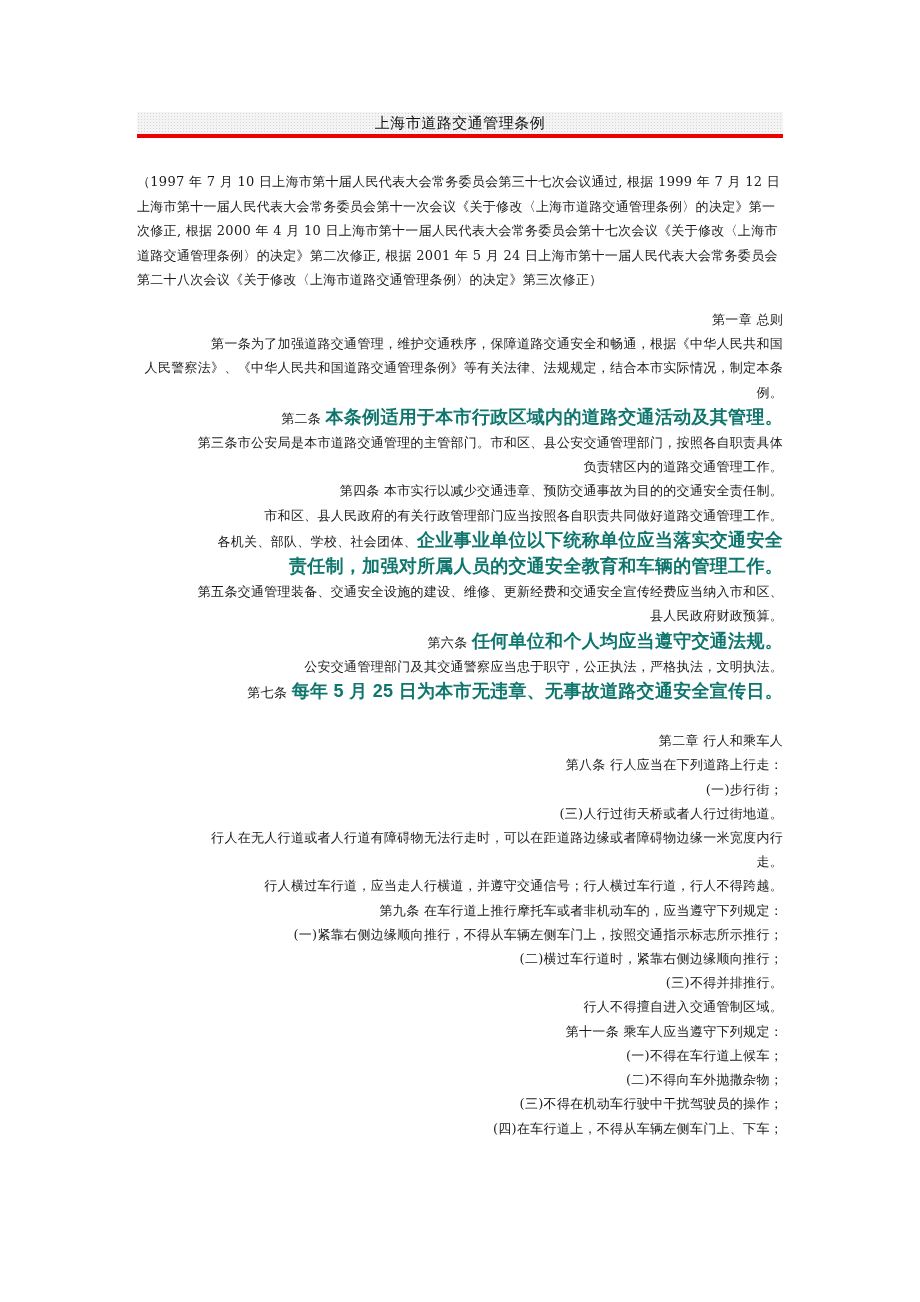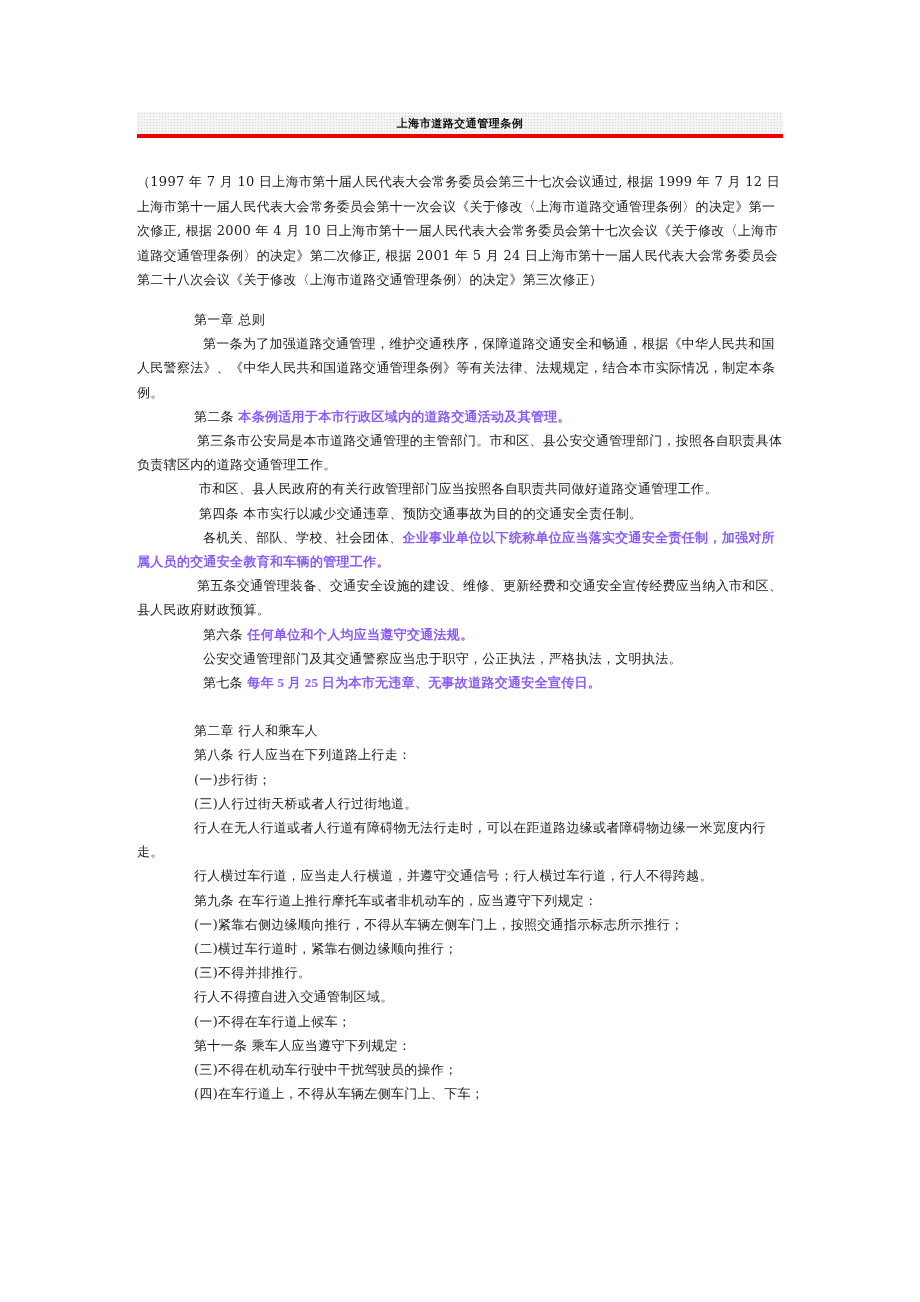--- a/index.html
+++ b/index.html
@@ -12,74 +12,75 @@
   .title-bar {
     position: absolute; top: 112px; left: 0; width: 646px; height: 22px;
     background-color: #f4f4f4;
     background-image: radial-gradient(#d6d6d6 0.6px, transparent 0.7px);
     background-size: 3px 3px;
     border-bottom: 4px solid #ee0000;
     text-align: center;
   }
   .title-text {
     font-family: "DejaVu Sans", "Liberation Sans", sans-serif;
-    font-size: 11px; font-weight: bold; line-height: 22px; color: #111;
+    font-size: 15px; font-weight: normal; line-height: 22px; color: #111;
     letter-spacing: 0.5px;
   }
   .preamble {
     position: absolute; top: 152px; left: 0; width: 646px;
     font-size: 13px; line-height: 24.5px; letter-spacing: 0.3px; margin-top: 18px;
   }
   .body-text {
     position: absolute; top: 308px; left: 0; width: 646px;
     font-size: 13px; line-height: 24.2px; letter-spacing: 0.3px;
   }
-  .p { margin: 0; }
+  .p { margin: 0; text-align: right; }
   .ind1 { text-indent: 66px; }
   .ind2 { text-indent: 60px; }
   .ind-line { padding-left: 57px; }
-  .red { color: #8b5cf6; font-weight: bold; font-family: Liberation Serif, serif; font-size: 13px; }
+  .red { color: #0f766e; font-weight: bold; font-family: Liberation Sans, sans-serif; font-size: 18px; }
   .blank { height: 24px; }
 </style>
 </head>
 <body>
 
 <div class="page">
 
   <div class="title-bar">
     <span class="title-text">上海市道路交通管理条例</span>
   </div>
 
   <p class="preamble">（1997 年 7 月 10 日上海市第十届人民代表大会常务委员会第三十七次会议通过, 根据 1999 年 7 月 12 日上海市第十一届人民代表大会常务委员会第十一次会议《关于修改〈上海市道路交通管理条例〉的决定》第一次修正, 根据 2000 年 4 月 10 日上海市第十一届人民代表大会常务委员会第十七次会议《关于修改〈上海市道路交通管理条例〉的决定》第二次修正, 根据 2001 年 5 月 24 日上海市第十一届人民代表大会常务委员会第二十八次会议《关于修改〈上海市道路交通管理条例〉的决定》第三次修正）</p>
 
   <div class="body-text">
 
     <p class="p ind-line">第一章  总则</p>
     <p class="p ind1">第一条为了加强道路交通管理，维护交通秩序，保障道路交通安全和畅通，根据《中华人民共和国人民警察法》、《中华人民共和国道路交通管理条例》等有关法律、法规规定，结合本市实际情况，制定本条例。</p>
     <p class="p ind-line"><span>第二条 </span><span class="red">本条例适用于本市行政区域内的道路交通活动及其管理。</span></p>
     <p class="p ind2">第三条市公安局是本市道路交通管理的主管部门。市和区、县公安交通管理部门，按照各自职责具体负责辖区内的道路交通管理工作。</p>
+    <p class="p ind-line" style="padding-left:62px">第四条  本市实行以减少交通违章、预防交通事故为目的的交通安全责任制。</p>
     <p class="p ind-line" style="padding-left:62px">市和区、县人民政府的有关行政管理部门应当按照各自职责共同做好道路交通管理工作。</p>
-    <p class="p ind-line" style="padding-left:62px">第四条  本市实行以减少交通违章、预防交通事故为目的的交通安全责任制。</p>
     <p class="p ind1"><span>各机关、部队、学校、社会团体、</span><span class="red">企业事业单位以下统称单位应当落实交通安全责任制，加强对所属人员的交通安全教育和车辆的管理工作。</span></p>
     <p class="p ind2">第五条交通管理装备、交通安全设施的建设、维修、更新经费和交通安全宣传经费应当纳入市和区、县人民政府财政预算。</p>
     <p class="p ind-line" style="padding-left:66px"><span>第六条 </span><span class="red">任何单位和个人均应当遵守交通法规。</span></p>
     <p class="p ind-line" style="padding-left:66px">公安交通管理部门及其交通警察应当忠于职守，公正执法，严格执法，文明执法。</p>
     <p class="p ind-line" style="padding-left:66px"><span>第七条 </span><span class="red">每年 5 月 25 日为本市无违章、无事故道路交通安全宣传日。</span></p>
 
     <div class="blank"></div>
 
     <p class="p ind-line">第二章  行人和乘车人</p>
     <p class="p ind-line">第八条  行人应当在下列道路上行走：</p>
     <p class="p ind-line">(一)步行街；</p>
     <p class="p ind-line">(三)人行过街天桥或者人行过街地道。</p>
     <p class="p ind-line" style="padding-left:0;text-indent:57px">行人在无人行道或者人行道有障碍物无法行走时，可以在距道路边缘或者障碍物边缘一米宽度内行走。</p>
     <p class="p ind-line">行人横过车行道，应当走人行横道，并遵守交通信号；行人横过车行道，行人不得跨越。</p>
     <p class="p ind-line">第九条  在车行道上推行摩托车或者非机动车的，应当遵守下列规定：</p>
     <p class="p ind-line">(一)紧靠右侧边缘顺向推行，不得从车辆左侧车门上，按照交通指示标志所示推行；</p>
     <p class="p ind-line">(二)横过车行道时，紧靠右侧边缘顺向推行；</p>
     <p class="p ind-line">(三)不得并排推行。</p>
     <p class="p ind-line">行人不得擅自进入交通管制区域。</p>
+    <p class="p ind-line">第十一条  乘车人应当遵守下列规定：</p>
     <p class="p ind-line">(一)不得在车行道上候车；</p>
-    <p class="p ind-line">第十一条  乘车人应当遵守下列规定：</p>
+    <p class="p ind-line">(二)不得向车外抛撒杂物；</p>
     <p class="p ind-line">(三)不得在机动车行驶中干扰驾驶员的操作；</p>
     <p class="p ind-line">(四)在车行道上，不得从车辆左侧车门上、下车；</p>
   </div>
 </div>
 
 </body></html>

